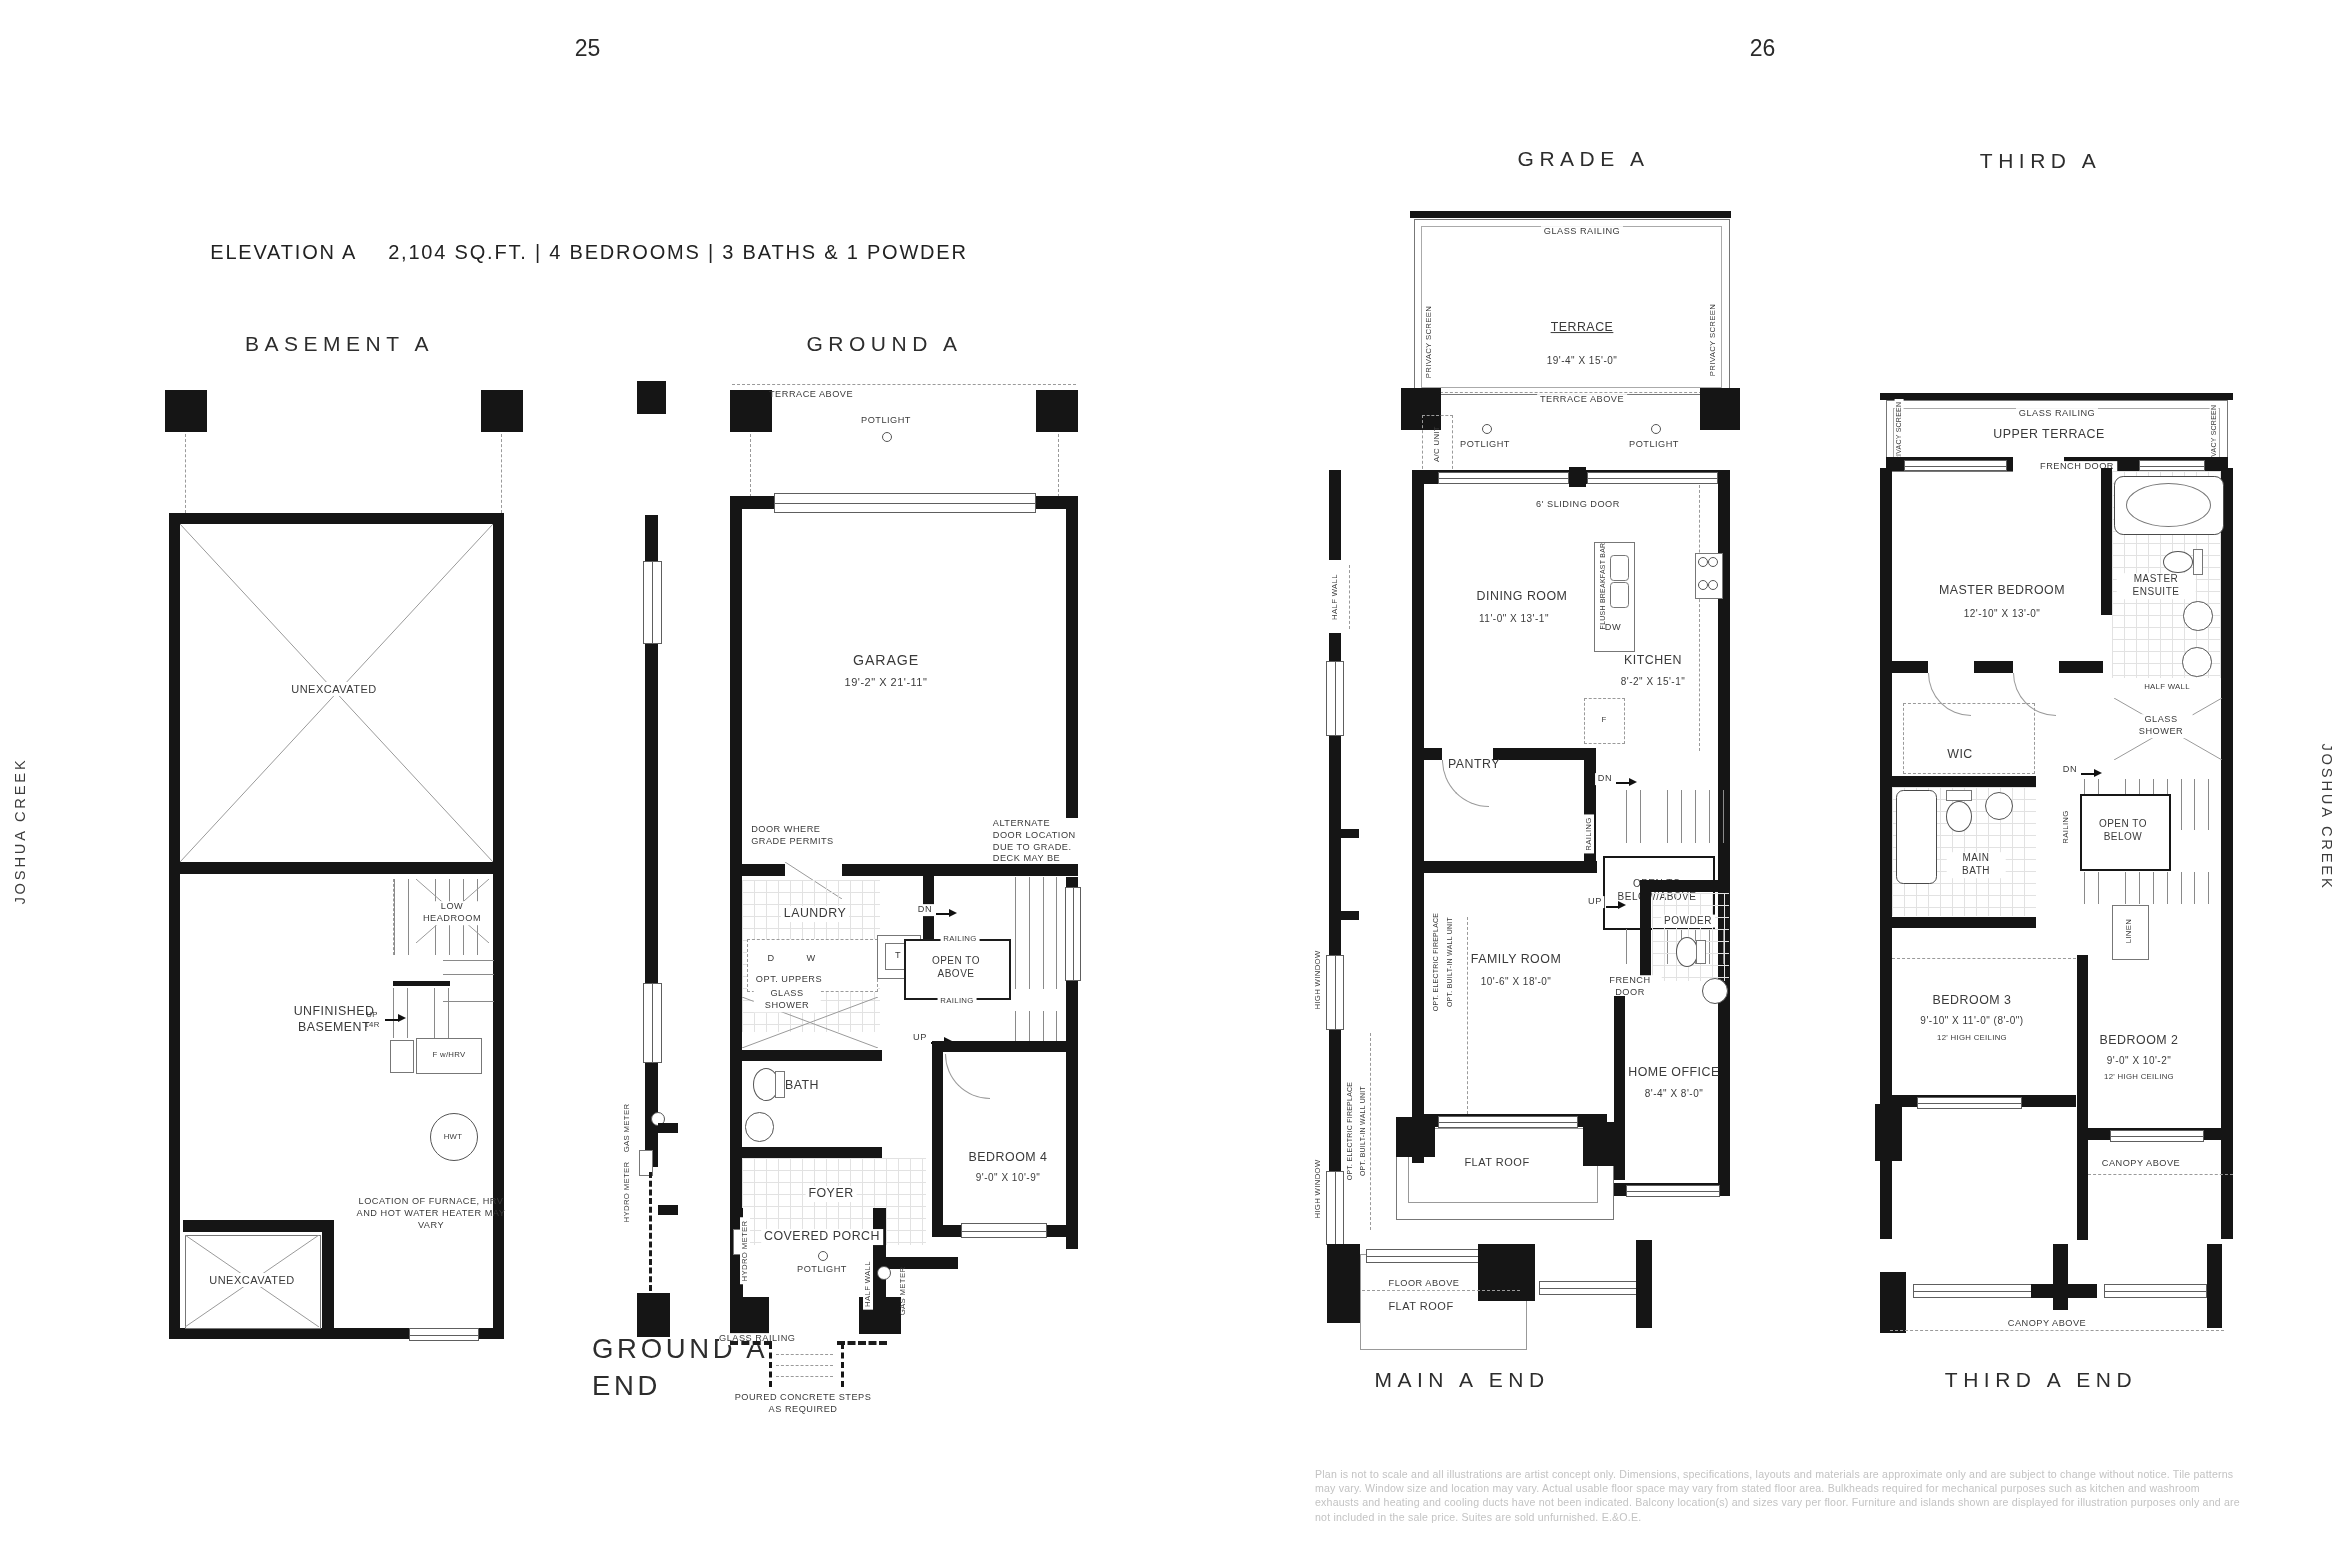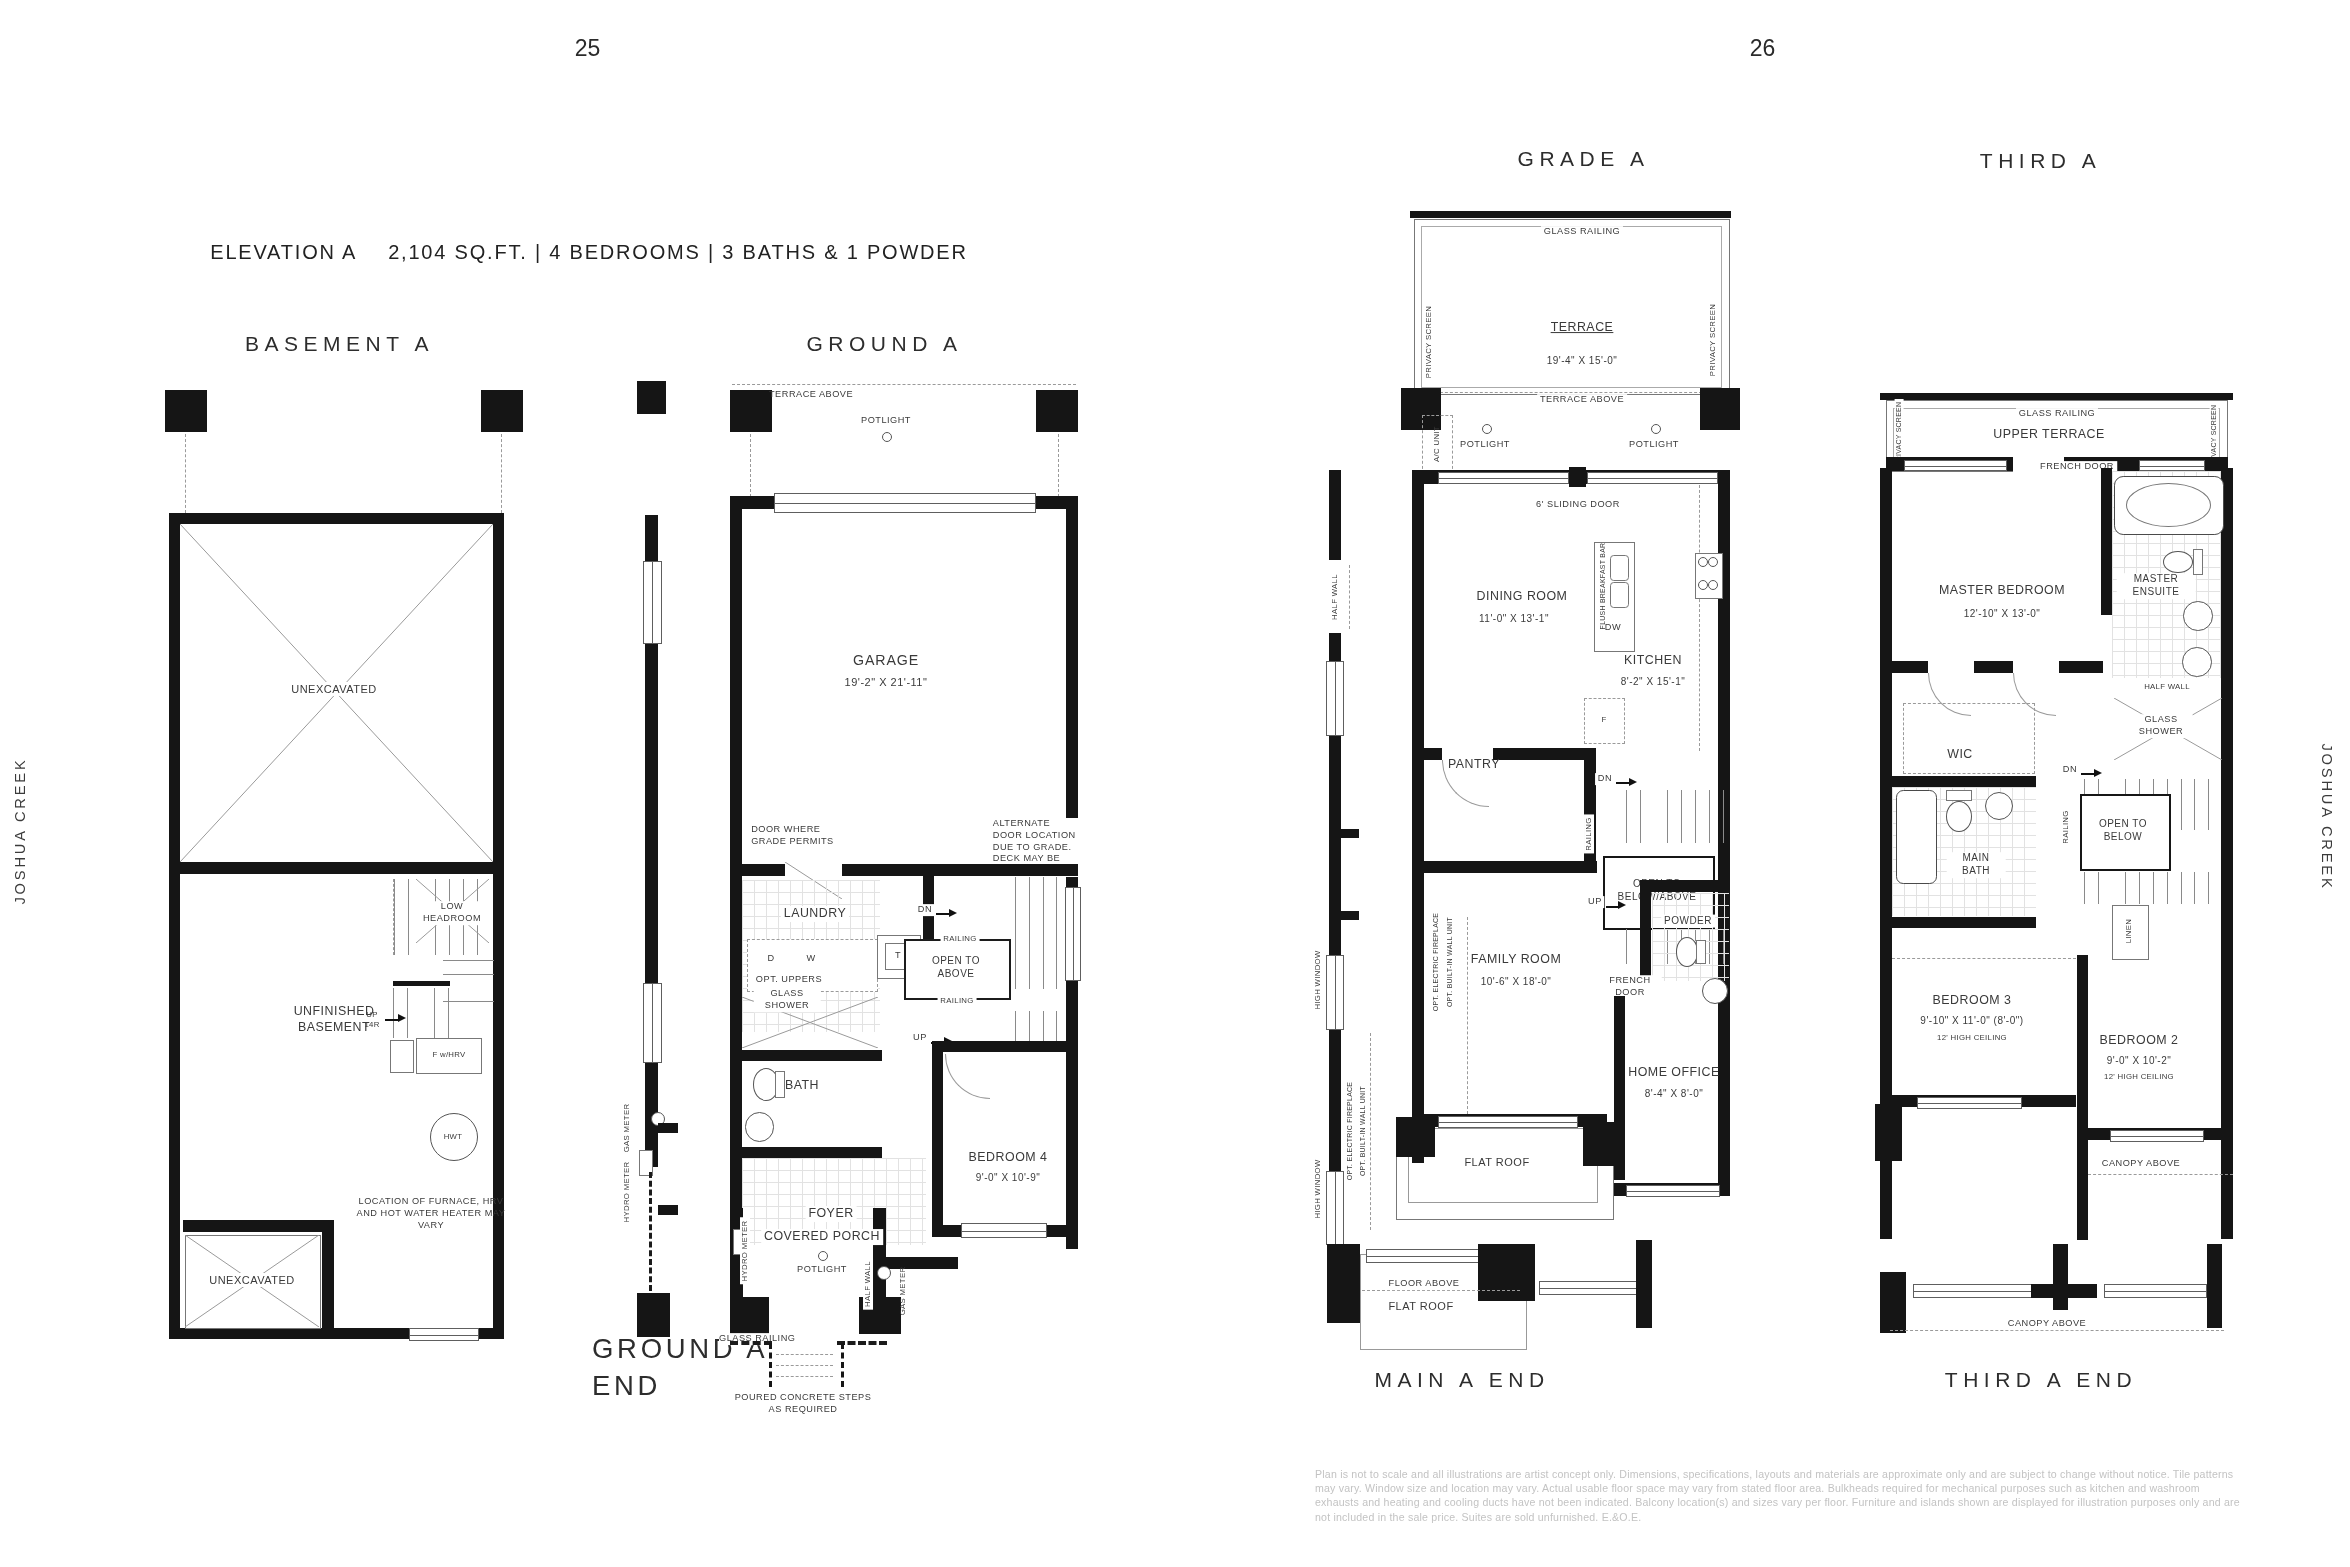--- a/index.html
+++ b/index.html
@@ -172,21 +172,21 @@
         <line x1="100" y1="0" x2="0" y2="100"></line>
       </svg>
     <div class="t c f9 wrap bgw" style="left:57px;top:623px;width:61px;">GLASS SHOWER</div>
     <div class="w" style="left:0px;top:673px;width:152px;height:11px;"></div>
     <div class="circ" style="left:23px;top:691px;width:24px;height:31px;"></div>
     <div class="thin" style="left:45px;top:694px;width:8.3px;height:25px;"></div>
     <div class="t c f12" style="left:72px;top:709px;">BATH</div>
     <div class="circ" style="left:14.7px;top:735px;width:27.5px;height:27.5px;"></div>
     <div class="w" style="left:0px;top:770px;width:152px;height:11px;"></div>
     <div class="grid" style="left:12px;top:781px;width:184px;height:87px;"></div>
-    <div class="t c f12 bgw" style="left:101px;top:817px;margin-top:20px;">FOYER</div>
+    <div class="t c f12 bgw" style="left:101px;top:817px;">FOYER</div>
     <div class="t c f9 bgw" style="left:195px;top:533px;">DN</div>
     <div class="stem" style="left:206px;top:536px;width:13px;"></div>
     <div class="arr" style="left:219px;top:532px;"></div>
     <div class="stairsV" style="left:285px;top:500px;width:51px;height:112px;"></div>
     <div class="winv" style="left:335px;top:510px;width:13.8px;height:92px;"></div>
     <div class="abs" style="left:174px;top:562px;width:103px;height:57px;border:2.3px solid #1c1c1c;background:#fff;"></div>
     <div class="t c f8 bgw" style="left:230px;top:562px;">RAILING</div>
     <div class="t c f10 wrap" style="left:226px;top:591px;width:72px;">OPEN TO ABOVE</div>
     <div class="t c f8 bgw" style="left:227px;top:624px;">RAILING</div>
     <div class="t c f9 bgw" style="left:190px;top:661px;">UP</div>

